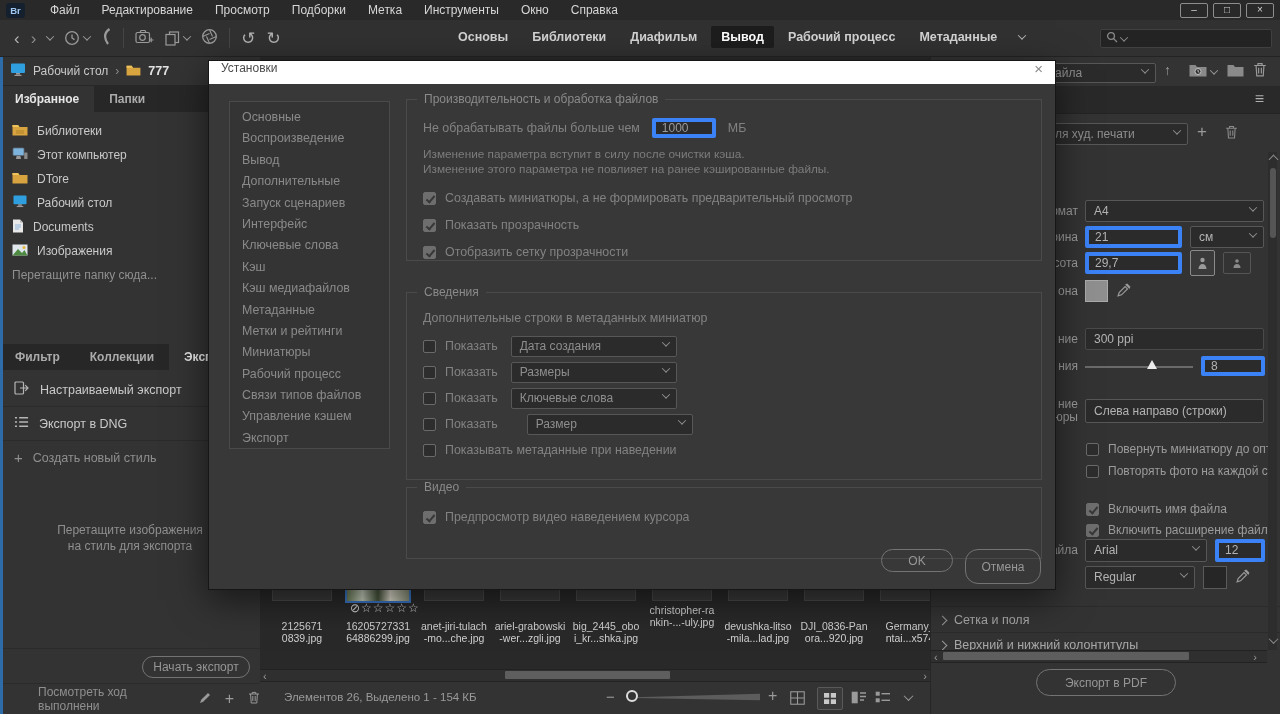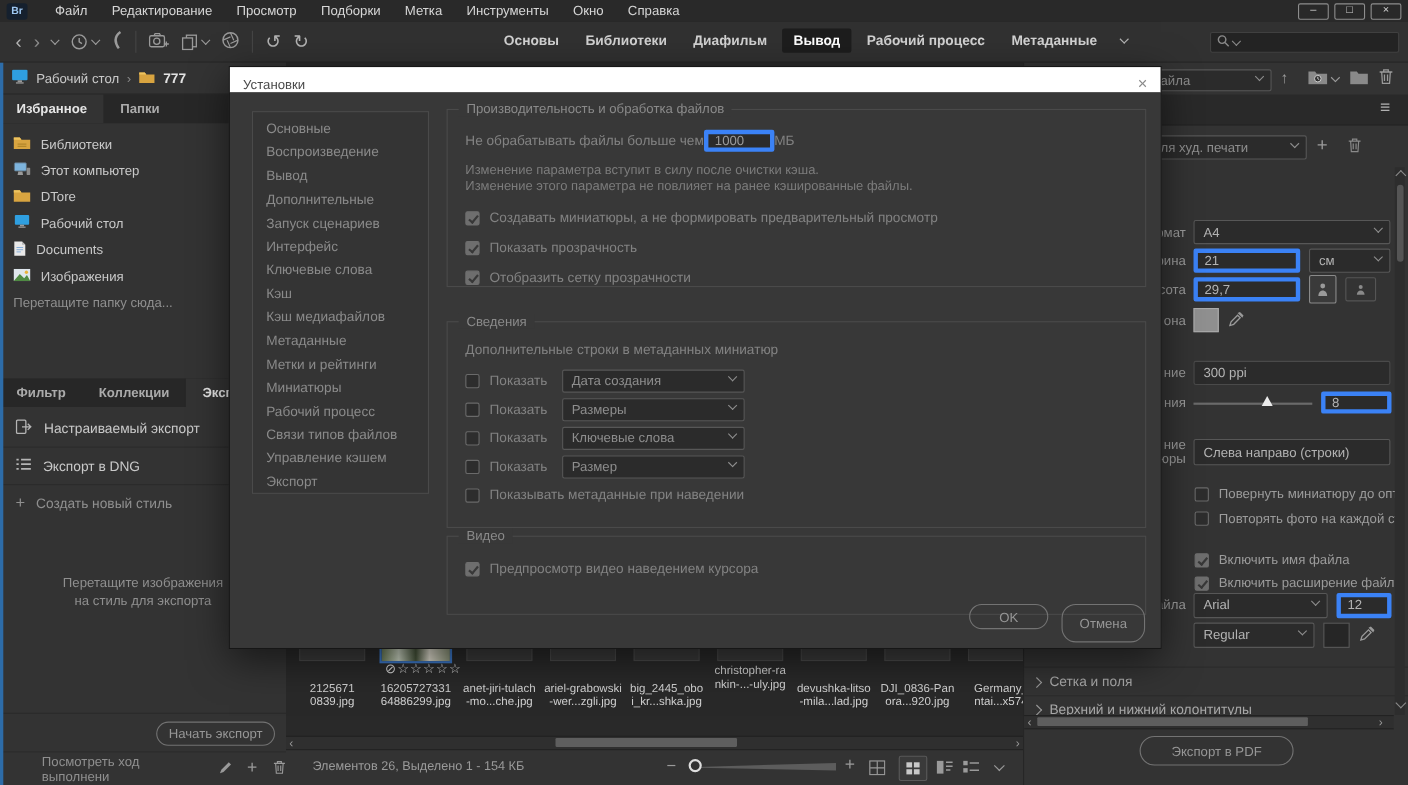--- a/index.html
+++ b/index.html
@@ -77,21 +77,21 @@
             white-space:nowrap;overflow:hidden;}
   .rp-cb-label{color:#9b9b9b;font-size:12px;white-space:nowrap;overflow:hidden;}
   .sectrow{position:absolute;left:0;width:100%;height:22px;display:flex;align-items:center;gap:8px;
            padding-left:8px;box-sizing:border-box;color:#a8a8a8;font-size:12.5px;}
   .sectchev{width:6px;height:6px;border-right:1.6px solid #9a9a9a;border-bottom:1.6px solid #9a9a9a;
             display:inline-block;transform:rotate(-45deg);}
   
   .dialog{position:absolute;left:208px;top:60px;width:848px;height:530px;z-index:10;
           box-shadow:0 10px 34px rgba(0,0,0,.55);background:#383838;border:1px solid #161616;box-sizing:border-box;}
   .dlg-titlebar{position:absolute;left:0;top:0;width:100%;height:23px;background:#ffffff;
-                display:flex;align-items:flex-end;padding:0 12px;box-sizing:border-box;gap:36px;}
+                display:flex;align-items:flex-start;padding:0 12px;box-sizing:border-box;gap:36px;}
   .dlg-title{color:#4a4a4a;font-size:12px;}
   .dlg-close{margin-left:auto;color:#8a8a8a;font-size:15px;line-height:15px;}
   .dlg-body{position:absolute;left:0;top:23px;right:0;bottom:0;background:#383838;}
   .dlg-nav{position:absolute;left:20px;top:17px;width:161px;height:348px;background:#343434;
            border:1px solid #4a4a4a;box-sizing:border-box;padding-top:5px;}
   .dlg-nav-item{height:21.4px;line-height:21.4px;padding-left:12px;color:#8a8a8a;font-size:12.4px;}
   .grp{position:absolute;left:197px;width:636px;border:1px solid #4a4a4a;box-sizing:border-box;
        padding:16px 16px 0 16px;}
   .grp-title{position:absolute;top:-8px;left:10px;background:#383838;padding:0 7px;color:#8a8a8a;font-size:12px;}
   .dlg-text{color:#828282;font-size:12.4px;}
@@ -611,21 +611,21 @@
         <div class="dlg-nav-item">Метки и рейтинги</div>
         <div class="dlg-nav-item">Миниатюры</div>
         <div class="dlg-nav-item">Рабочий процесс</div>
         <div class="dlg-nav-item">Связи типов файлов</div>
         <div class="dlg-nav-item">Управление кэшем</div>
         <div class="dlg-nav-item">Экспорт</div>
       </div>
 
       <div class="grp" style="top:15px;height:162px;">
         <span class="grp-title">Производительность и обработка файлов</span>
-        <div style="display:flex;align-items:center;margin-top:2px;">
+        <div style="display:flex;align-items:center;gap:12px;margin-top:2px;">
           <span class="dlg-text">Не обрабатывать файлы больше чем</span>
           <input class="inputbox" style="width: 64px; height: 20px;" readonly="" value="1000">
           <span class="dlg-text">МБ</span>
         </div>
         <div class="dlg-note" style="margin-top:9px;">
           <div>Изменение параметра вступит в силу после очистки кэша.</div>
           <div>Изменение этого параметра не повлияет на ранее кэшированные файлы.</div>
         </div>
         <div class="cbrow" style="margin-top:14px;">
           <span class="cb on"></span>
@@ -664,21 +664,21 @@
           <span class="cb"></span>
           <span class="dlg-text">Показать</span>
           <div class="sel" style="width:166px;height:21px;margin-left:4px;">
             <span>Ключевые слова</span>
               <span class="chev sm selchev"></span>
           </div>
         </div>
         <div class="ddrow">
           <span class="cb"></span>
           <span class="dlg-text">Показать</span>
-          <div class="sel" style="width:166px;height:21px;margin-left:4px;">
+          <div class="sel" style="width:166px;height:21px;margin-left:20px;">
             <span>Размер</span>
               <span class="chev sm selchev"></span>
           </div>
         </div>
         <div class="cbrow" style="margin-top:8px;">
           <span class="cb"></span>
           <span class="dlg-text">Показывать метаданные при наведении</span>
         </div>
       </div>
 

